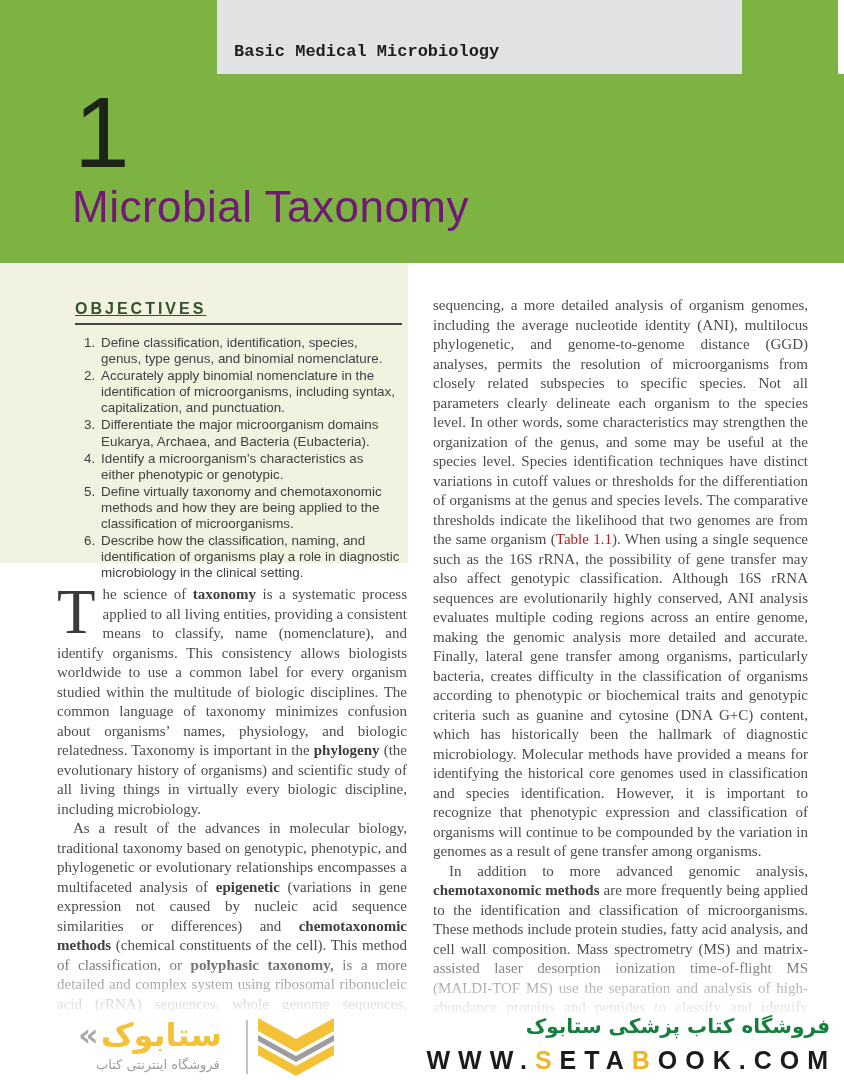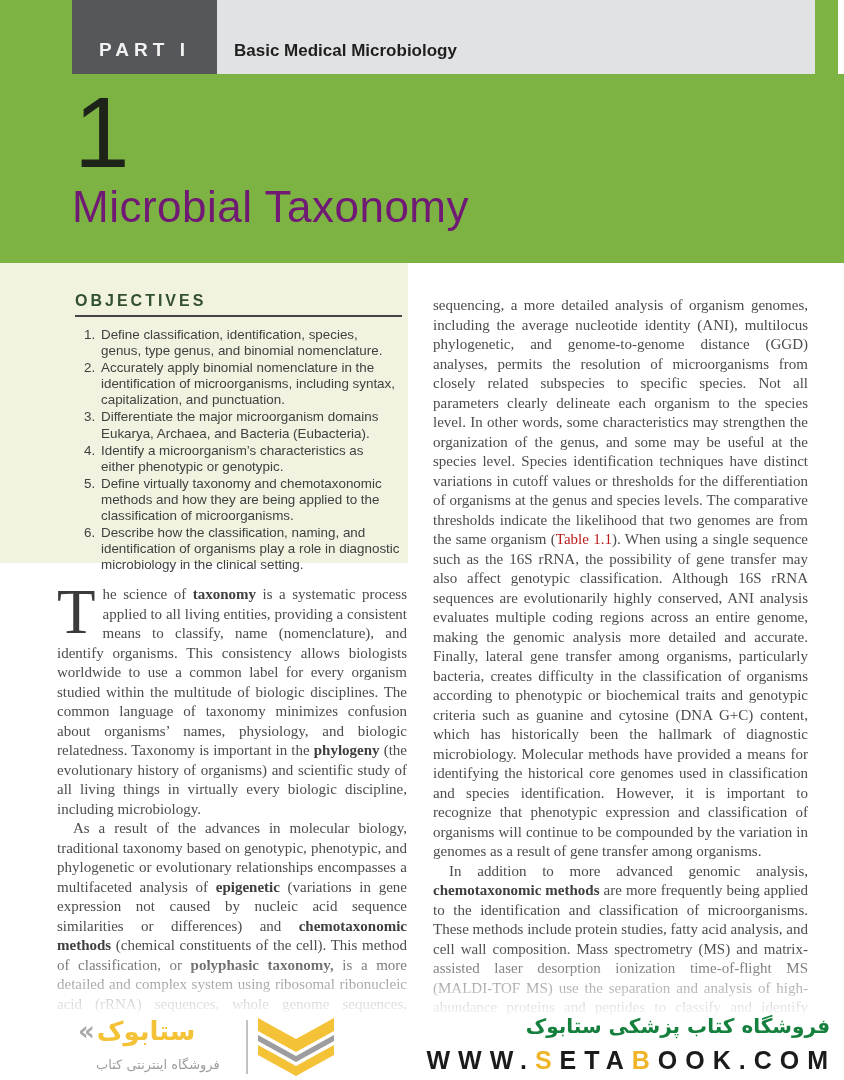--- a/index.html
+++ b/index.html
@@ -4,75 +4,72 @@
 <style>
   html,body{margin:0;padding:0;background:#888;}
   .page{position:relative;width:844px;height:1080px;background:#ffffff;overflow:hidden;
         font-family:"Liberation Serif",serif;margin:0 auto;}
 
   
   .chapter-banner{position:absolute;left:0;top:0;width:844px;height:263px;background:#7cb342;}
   .part-box{position:absolute;left:72px;top:0;width:145px;height:74px;background:#56575a;
             display:flex;align-items:flex-end;justify-content:center;padding-bottom:13px;box-sizing:border-box;
             font-family:"Liberation Sans",sans-serif;font-weight:bold;font-size:19px;letter-spacing:5px;color:#f2f2f2;}
-  .part-bar{position:absolute;left:217px;top:0;width:598px;height:74px;background:#e1e2e3;
+  .part-bar{position:absolute;left:217px;top:0;width:525px;height:74px;background:#e1e2e3;
             display:flex;align-items:flex-end;padding:0 0 13px 17px;box-sizing:border-box;
-            font-family:Liberation Sans, sans-serif;font-weight:bold;font-size:17px;color:#1f1f1f;}
+            font-family:Liberation Mono, monospace;font-weight:bold;font-size:17px;color:#1f1f1f;}
   .header-right-edge{position:absolute;left:838px;top:0;width:6px;height:74px;background:#ffffff;}
   .chapter-number{position:absolute;left:74px;top:82px;font-family:"Liberation Sans",sans-serif;
                   font-weight:200;font-size:100px;line-height:1;color:#1e231a;}
   .chapter-title{position:absolute;left:72px;top:182px;font-family:"Liberation Sans",sans-serif;
                  font-weight:300;font-size:44px;color:#701a75;letter-spacing:0.5px;}
 
   
   .objectives{position:absolute;left:0;top:263px;width:408px;height:300px;background:#f1f3e0;
               box-sizing:border-box;padding:21px 8px 0 75px;}
-  .objectives h2{margin:8px 0 5px 0;font-family:"Liberation Sans",sans-serif;font-size:16px;
-                 font-weight:bold;letter-spacing:3px;color:#33502f;}
+  .objectives h2{margin:16px 0 5px 0;font-family:"Liberation Sans",sans-serif;font-size:16px;
+                 font-weight:bold;letter-spacing:3px;color:#33502f;text-decoration:underline;}
   .objectives .rule{width:327px;border-bottom:2px solid #454545;margin-bottom:10px;}
   .objectives ol{margin:0;padding:0 0 0 24px;font-family:"Liberation Sans",sans-serif;
                  font-size:13.4px;line-height:16.1px;color:#414141;}
   .objectives li{margin:0 0 1px 0;padding-left:2px;}
 
   
   .bodycol{position:absolute;font-size:15px;line-height:19.5px;color:#4c4c4c;text-align:justify;}
   .col-left{left:57px;top:585px;width:350px;}
   .col-right{left:433px;top:296px;width:375px;}
   .bodycol p{margin:0;}
   .bodycol p.indent{text-indent:16px;}
   .dropcap{float:left;font-size:63px;line-height:49px;padding:3px 7px 0 0;color:#3b3b3b;}
   .b{font-weight:bold;color:#3f3f3f;}
   .link{color:#b91c1c;cursor:pointer;}
 
   
   .fade{position:absolute;left:0;top:948px;width:844px;height:70px;
         background:linear-gradient(rgba(255,255,255,0),#ffffff);pointer-events:none;}
   .footer{position:absolute;left:0;top:1016px;width:844px;height:64px;background:#ffffff;}
   .wordmark{position:absolute;left:78px;top:0px;font-family:"DejaVu Sans",sans-serif;
-            font-size:26px;font-weight:bold;color:#f3c237;white-space:nowrap;}
+            font-size:32px;font-weight:bold;color:#f3c237;white-space:nowrap;}
   .wordmark .chev{color:#a9a9ab;margin-right:2px;font-weight:bold;}
   .tagline{position:absolute;left:96px;top:41px;font-family:"DejaVu Sans",sans-serif;
            font-size:13px;color:#9d9d9f;}
   .divider{position:absolute;left:246px;top:4px;width:2px;height:54px;background:#c2c2c2;}
   .emblem{position:absolute;left:258px;top:2px;}
   .store-name{position:absolute;right:14px;top:-2px;font-family:"DejaVu Sans",sans-serif;
               font-size:20px;font-weight:bold;color:#15803d;}
   .website{position:absolute;right:8px;top:30px;font-family:"Liberation Sans",sans-serif;
            font-size:25px;font-weight:bold;letter-spacing:8px;color:#1b1b1b;white-space:nowrap;}
   .gold{color:#f0b429;}
 </style>
 </head>
 <body>
 
 <div class="page">
 
   <div class="chapter-banner">
-    <div class="part-box">
-      <span>PART I</span>
-    </div>
     <div class="part-bar">
       <span>Basic Medical Microbiology</span>
     </div>
     <div class="header-right-edge"></div>
     <div class="chapter-number">1</div>
     <div class="chapter-title">Microbial Taxonomy</div>
   </div>
 
   <div class="objectives">
     <h2>OBJECTIVES</h2>

